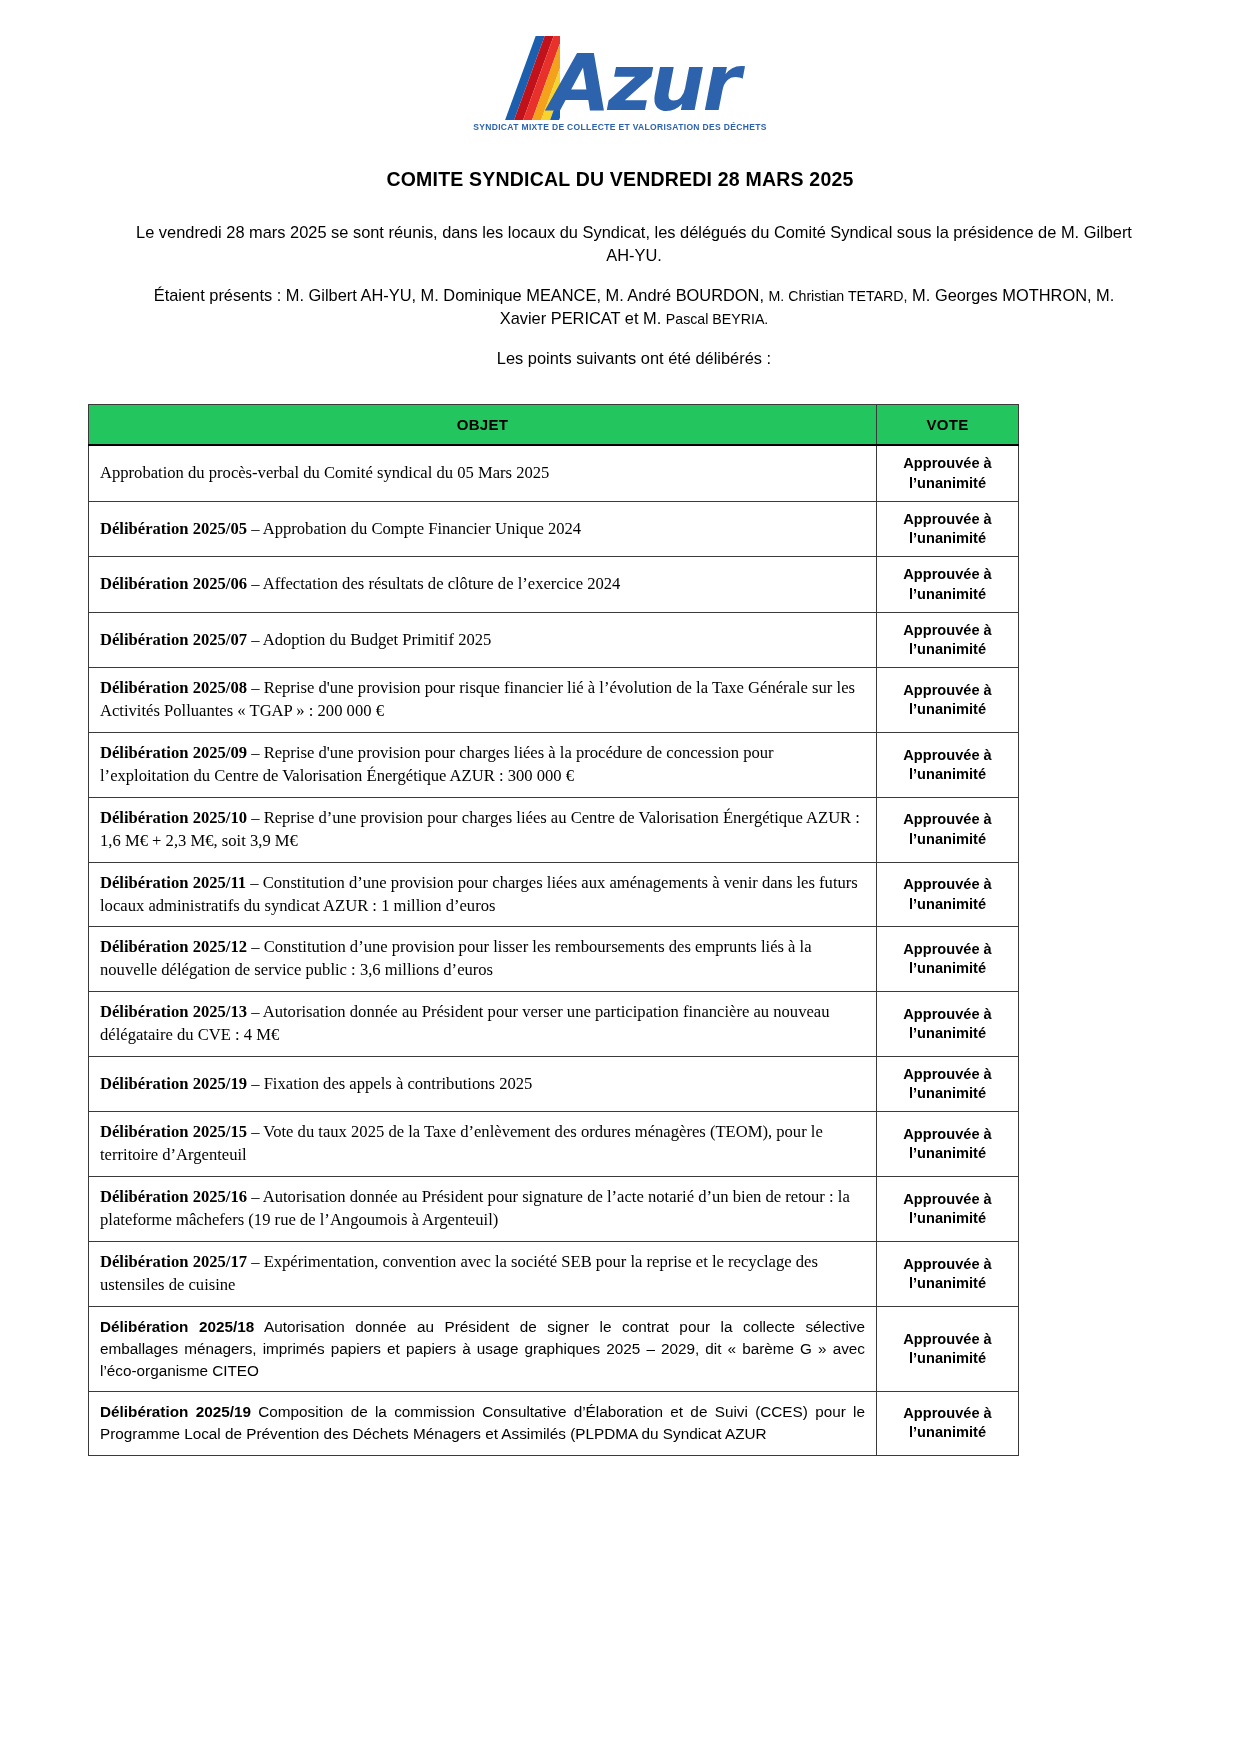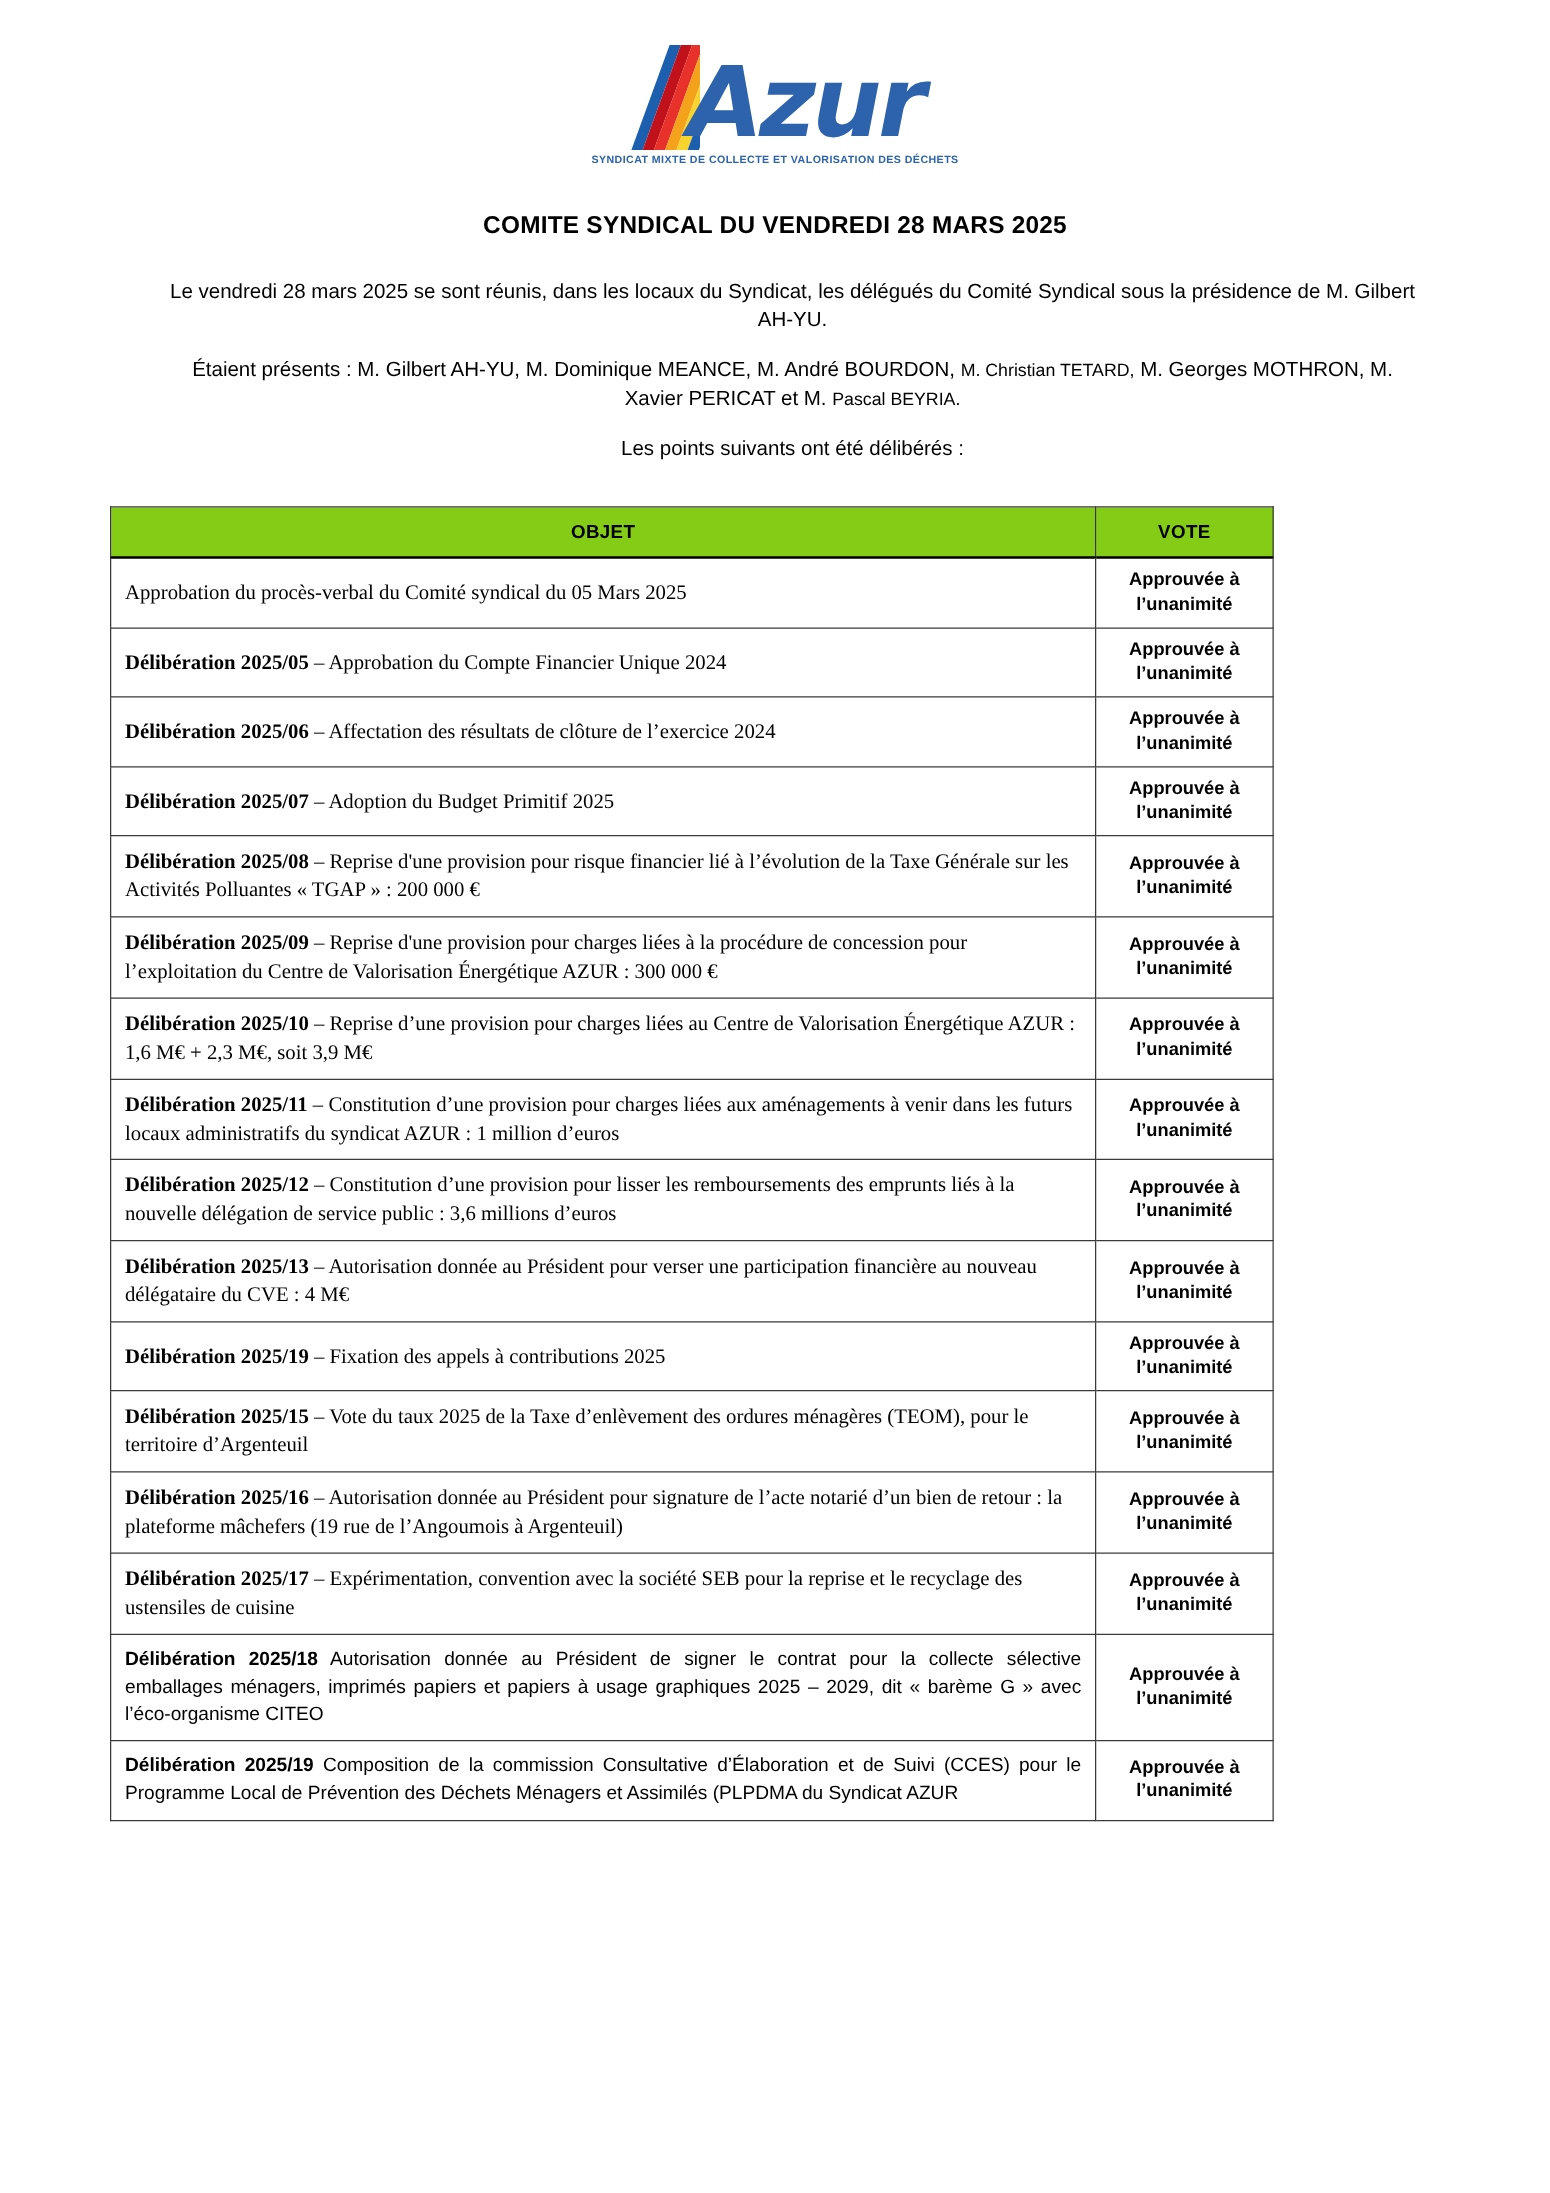--- a/index.html
+++ b/index.html
@@ -123,21 +123,21 @@
     margin-top: 34px;
     margin-left: 0;
     border-collapse: collapse;
     table-layout: fixed;
   }
   table.delib th, table.delib td {
     border: 1px solid #3a3a3a;
     vertical-align: middle;
   }
   table.delib thead th {
-    background: #84cc16;
+    background: #22c55e;
     font-family: "Liberation Sans", sans-serif;
     font-weight: bold;
     font-size: 15px;
     text-align: center;
     padding: 11px 6px;
     letter-spacing: 0.3px;
     border-bottom: 2px solid #000;
   }
   col.c-objet { width: 788px; }
   col.c-vote  { width: 142px; }

